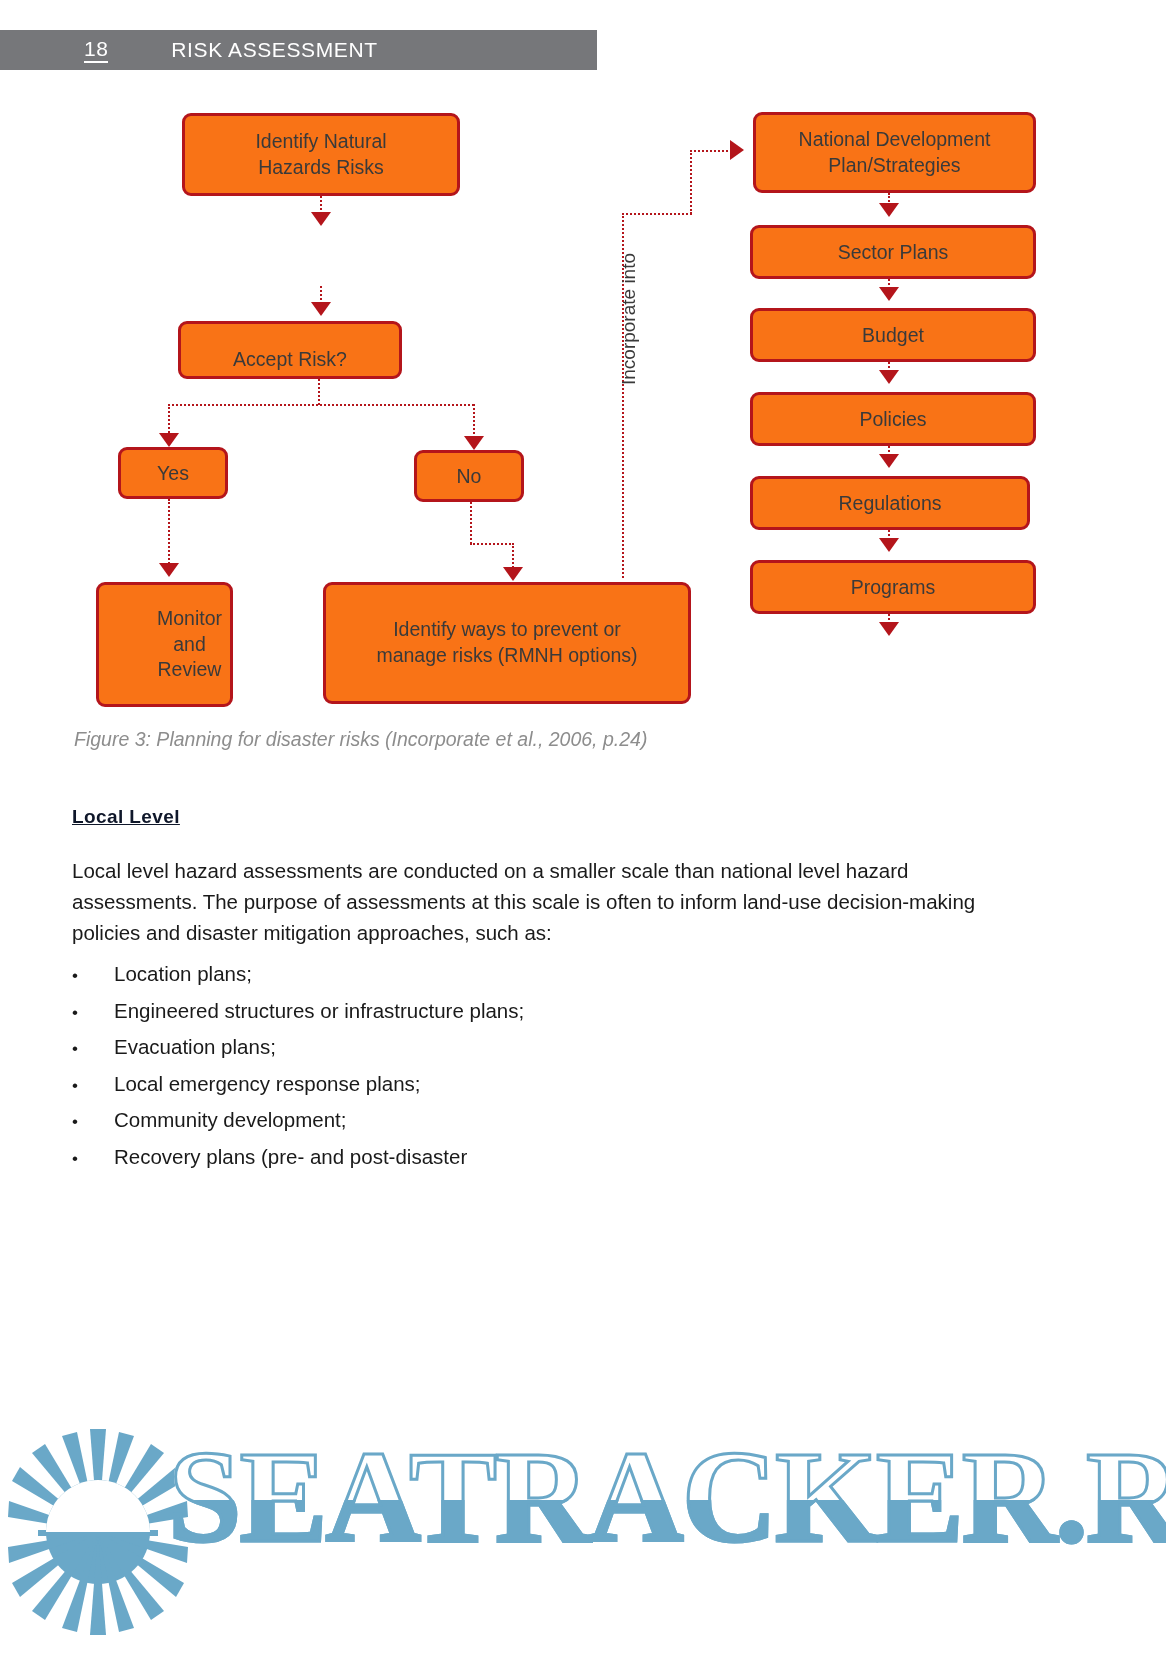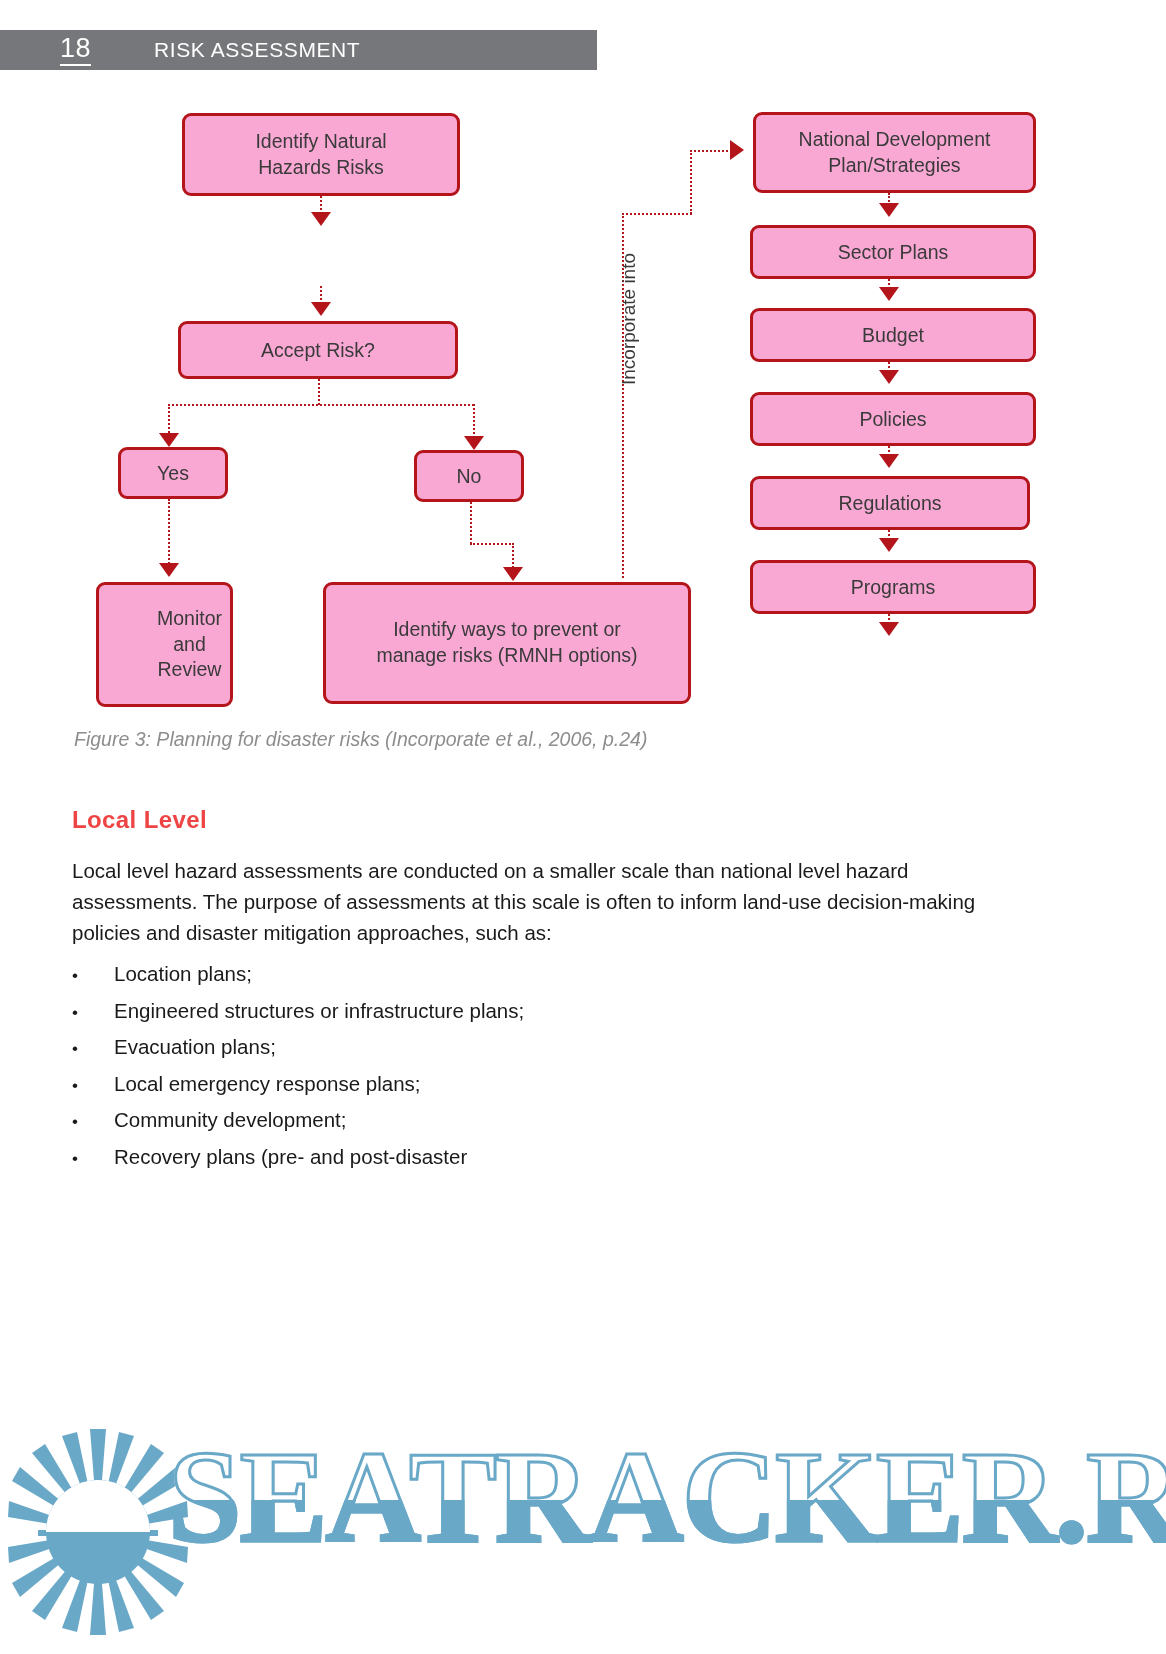--- a/index.html
+++ b/index.html
@@ -22,22 +22,22 @@
     left: 0;
     top: 30px;
     width: 597px;
     height: 40px;
     background: #76777a;
     display: flex;
     align-items: center;
   }
   .page-number {
     color: #ffffff;
-    font-size: 27px;
-    margin-left: 60px;
+    font-size: 21px;
+    margin-left: 84px;
     border-bottom: 2px solid #ffffff;
     padding-bottom: 2px;
     line-height: 1;
     letter-spacing: 0.5px;
   }
   .header-title {
     color: #ffffff;
     font-size: 21px;
     margin-left: 63px;
     letter-spacing: 0.6px;
@@ -48,21 +48,21 @@
     position: absolute;
     left: 0;
     top: 95px;
     width: 1166px;
     height: 630px;
   }
   .fbox {
     position: absolute;
     border: 3px solid #b4151b;
     border-radius: 9px;
-    background: #f9a8d4;
+    background: #f97316;
     box-sizing: border-box;
     display: flex;
     align-items: center;
     justify-content: center;
     text-align: center;
     font-size: 19.5px;
     color: #3a3a3a;
     line-height: 1.28;
     padding: 4px 8px;
   }
@@ -108,24 +108,25 @@
     font-size: 19.5px;
     font-style: italic;
     color: #8d8d8d;
   }
 
   
   .section-heading {
     position: absolute;
     left: 72px;
     top: 806px;
-    font-size: 24px;
+    font-size: 19px;
     font-weight: bold;
     letter-spacing: 0.4px;
-    color: #ef4444;
+    color: #0f172a;
+    text-decoration: underline;
   }
   .body-para {
     position: absolute;
     left: 72px;
     top: 855px;
     width: 965px;
     font-size: 20.5px;
     line-height: 31px;
     color: #1a1a1a;
   }
@@ -190,21 +191,21 @@
 Hazards Risks</span>
   </div>
 
   <div class="vline" style="left:320px; top:101px; height:18px;"></div>
   <div class="arrow-down" style="left:311px; top:117px;"></div>
 
 
   <div class="vline" style="left:320px; top:191px; height:18px;"></div>
   <div class="arrow-down" style="left:311px; top:207px;"></div>
 
-  <div class="fbox" style="left:178px; top:226px; width:280px; height:58px;">
+  <div class="fbox" style="left:178px; top:226px; width:224px; height:58px;align-items:flex-end;">
     <span>Accept Risk?</span>
   </div>
 
   <div class="vline" style="left:318px; top:284px; height:26px;"></div>
   <div class="hline" style="left:168px; top:309px; width:306px;"></div>
   <div class="vline" style="left:168px; top:309px; height:32px;"></div>
   <div class="arrow-down" style="left:159px; top:338px;"></div>
   <div class="vline" style="left:473px; top:309px; height:34px;"></div>
   <div class="arrow-down" style="left:464px; top:341px;"></div>
 

